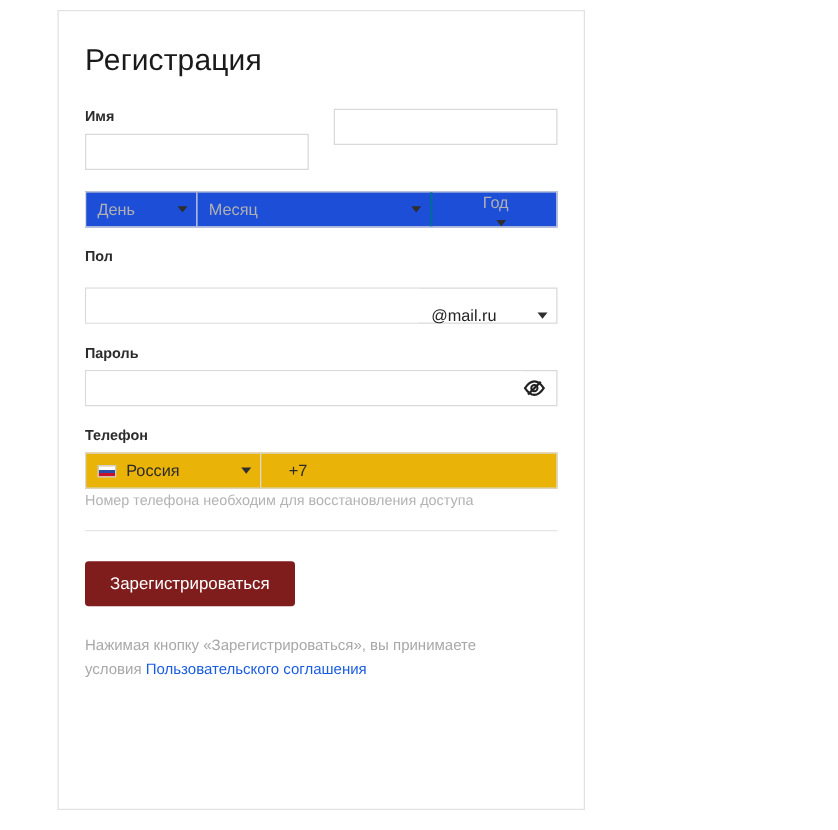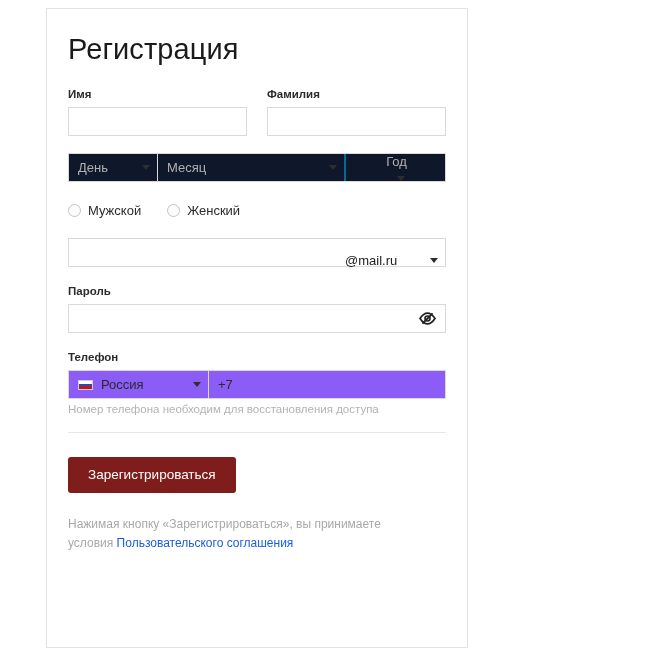--- a/index.html
+++ b/index.html
@@ -31,21 +31,21 @@
     box-sizing: border-box;
     background: #ffffff;
     border: 1px solid #e2e2e2;
   }
 
   .card-body {
     padding: 26px 21px 0 21px;
   }
 
   .page-title {
-    font-size: 29px;
+    font-size: 24px;
     line-height: 28px;
     color: #1a1a1a;
     font-weight: 400;
     margin: 0 0 24px 0;
     letter-spacing: .1px;
   }
 
   
   .field-label {
     font-size: 11.5px;
@@ -81,21 +81,21 @@
     min-width: 0;
   }
   .col .input-box { width: 100%; }
 
   
   .dob-row {
     display: flex;
     border: 1px solid #d9d9d9;
     height: 29px;
     box-sizing: border-box;
-    background: #0f172a;
+    background: #1d4ed8;
   }
   .dob-cell {
     display: flex;
     align-items: center;
     justify-content: space-between;
     height: 100%;
     box-sizing: border-box;
     padding: 0 7px 0 9px;
     font-size: 13px;
     color: #b0b0b0;
@@ -176,21 +176,22 @@
   }
   .password-input { flex: 1 1 auto; height: 100%; }
   .eye-icon { flex: none; line-height: 0; }
 
   
   .phone-row {
     display: flex;
     border: 1px solid #d9d9d9;
     height: 29px;
     box-sizing: border-box;
-    background: #8b5cf6;
+    background: #eab308;
+    gap: 13px;
   }
   .country-select {
     width: 140px;
     display: flex;
     align-items: center;
     border-right: 1px solid #d9d9d9;
     padding: 0 7px 0 9px;
     box-sizing: border-box;
     font-size: 13px;
     color: #2b2b2b;
@@ -272,21 +273,20 @@
     <div class="card-body">
 
       <h1 class="page-title">Регистрация</h1>
 
       <div class="field-block row-two">
         <div class="col">
           <div class="field-label">Имя</div>
           <div class="input-box"></div>
         </div>
         <div class="col">
-          <div class="field-label">Фамилия</div>
           <div class="input-box"></div>
         </div>
       </div>
 
       <div class="field-block">
         <div class="dob-row">
           <div class="dob-cell dob-day">
             <span>День</span>
             <span class="caret"></span>
           </div>
@@ -295,30 +295,21 @@
             <span class="caret"></span>
           </div>
           <div class="dob-cell dob-year">
             <span>Год</span>
             <span class="caret"></span>
           </div>
         </div>
       </div>
 
       <div class="field-block">
-        <div class="gender-row">
-          <div class="radio-item">
-            <span class="radio-dot"></span>
-            <span>Мужской</span>
-          </div>
-          <div class="radio-item">
-            <span class="radio-dot"></span>
-            <span>Женский</span>
-          </div>
-        </div>
+        <div class="field-label">Пол</div>
       </div>
 
       <div class="field-block">
         <div class="email-row">
           <div class="input-box email-input" style="border:none;"></div>
           <div class="email-domain">
             <span>@mail.ru</span>
             <span class="caret"></span>
           </div>
         </div>

